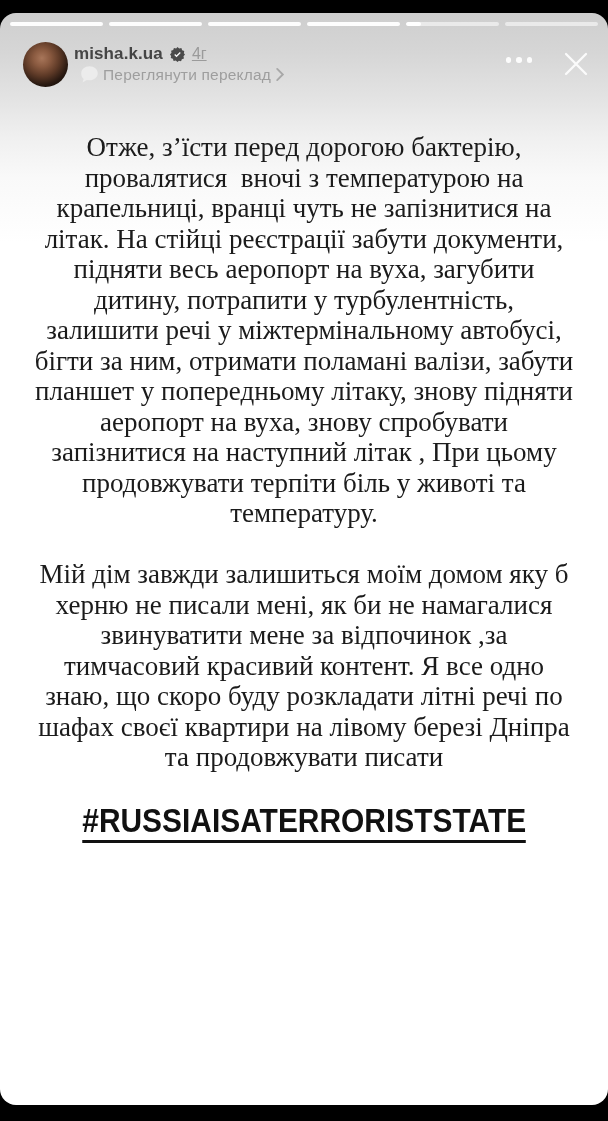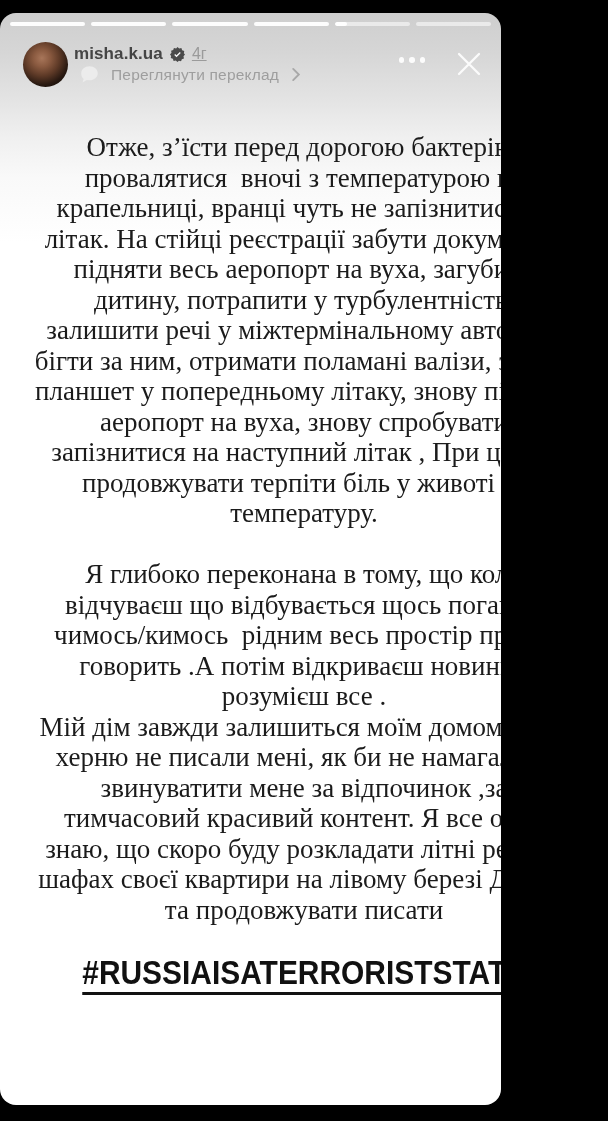--- a/index.html
+++ b/index.html
@@ -1,37 +1,37 @@
 <!DOCTYPE html>
 <html><head>
 <meta charset="utf-8">
 <style>
   html,body{margin:0;padding:0;background:#000;width:608px;height:1121px;overflow:hidden;
     font-family:"Liberation Sans",sans-serif;}
   .stage{position:relative;width:608px;height:1121px;background:#000;}
-  .story-card{position:absolute;left:0;top:13px;width:501px;height:1092px;border-radius:16px;
+  .story-card{position:absolute;left:0;top:13px;width:608px;height:1092px;border-radius:16px;
     overflow:hidden;
     background:linear-gradient(180deg,#cecece 0px,#d6d6d6 40px,#e3e3e3 85px,#f0f0f0 125px,
       #f9f9f9 165px,#ffffff 230px,#ffffff 100%);}
   
   .progress{position:absolute;left:10px;right:10px;top:9px;height:4px;display:flex;gap:6px;}
   .progress .seg{flex:1;height:3.5px;border-radius:2px;background:rgba(255,255,255,0.55);
     overflow:hidden;position:relative;}
   .progress .seg.viewed{background:rgba(255,255,255,0.96);}
   .progress .seg .fill{height:100%;background:rgba(255,255,255,0.98);border-radius:2px;}
   
   .header{position:absolute;left:0;top:0;right:0;height:100px;}
   .avatar{position:absolute;left:23px;top:29px;width:45px;height:45px;border-radius:50%;
     background:radial-gradient(circle at 42% 36%,#a8765a 0%,#8a5a40 22%,#5e3a27 45%,
       #2a1a12 68%,#120b07 85%,#0b0705 100%);}
   .name-row{position:absolute;left:74px;top:31px;display:flex;align-items:center;gap:7px;}
   .username{font-size:17px;font-weight:700;color:#454545;letter-spacing:.1px;}
   .badge{width:15px;height:15px;display:inline-block;}
   .timestamp{font-size:16px;color:#9b9b9b;text-decoration:underline;}
-  .trans-row{position:absolute;left:80px;top:52px;display:flex;align-items:center;gap:12px;}
+  .trans-row{position:absolute;left:80px;top:52px;display:flex;align-items:center;gap:4px;}
   .bubble-icon{width:19px;height:19px;display:inline-block;}
   .trans-label{font-size:15.5px;color:#9e9e9e;letter-spacing:.2px;}
   .chev{width:11px;height:15px;display:inline-block;}
   .dots{position:absolute;right:76px;top:44px;display:flex;gap:5px;cursor:pointer;}
   .dots i{width:5.5px;height:5.5px;border-radius:50%;background:#fcfcfc;display:block;}
   .close-btn{position:absolute;right:19px;top:38px;width:26px;height:26px;cursor:pointer;}
   
   .text-block{position:absolute;left:0;top:119px;width:608px;text-align:center;
     font-family:"Liberation Serif","DejaVu Serif",serif;color:#1b1b1b;}
   .para{margin:0;font-size:27px;line-height:30.5px;white-space:pre;text-align:center;}
@@ -106,25 +106,20 @@
 літак. На стійці реєстрації забути документи,
 підняти весь аеропорт на вуха, загубити
 дитину, потрапити у турбулентність,
 залишити речі у міжтермінальному автобусі,
 бігти за ним, отримати поламані валізи, забути
 планшет у попередньому літаку, знову підняти
 аеропорт на вуха, знову спробувати
 запізнитися на наступний літак , При цьому
 продовжувати терпіти біль у животі та
 температуру.</p>
-      <p class="para">Я глибоко переконана в тому, що коли
-відчуваєш що відбувається щось погане з
-чимось/кимось  рідним весь простір про це
-говорить .А потім відкриваєш новини і
-розумієш все .</p>
       <p class="para">Мій дім завжди залишиться моїм домом яку б
 херню не писали мені, як би не намагалися
 звинуватити мене за відпочинок ,за
 тимчасовий красивий контент. Я все одно
 знаю, що скоро буду розкладати літні речі по
 шафах своєї квартири на лівому березі Дніпра
 та продовжувати писати</p>
       <div class="hashtag-row">
         <span class="hashtag">#RUSSIAISATERRORISTSTATE</span>
       </div>

